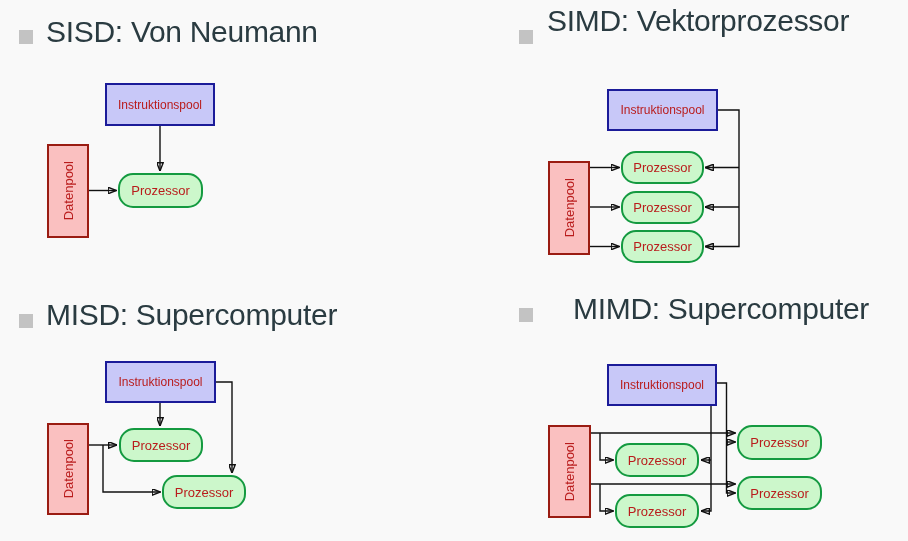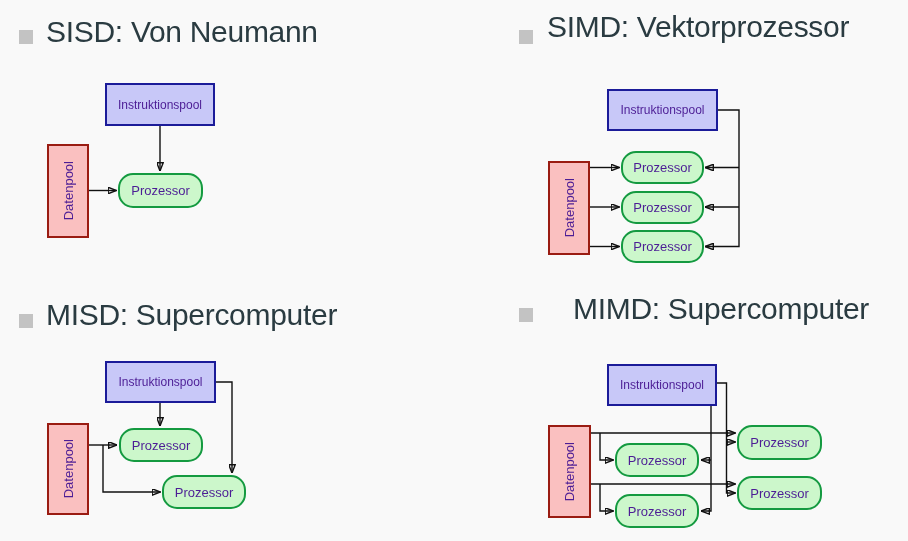--- a/index.html
+++ b/index.html
@@ -10,21 +10,21 @@
   }
   html,body{margin:0;padding:0;}
   body{background:var(--background);font-family:"Liberation Sans",sans-serif;}
   .slide{position:relative;width:908px;height:532px;background:var(--background);overflow:hidden;}
   .wires{position:absolute;left:0;top:0;z-index:1;color:var(--wire);}
   .wires path{stroke:currentColor;stroke-width:1.4;fill:none;}
   .bullet{position:absolute;width:14px;height:14px;background:var(--bullet);z-index:2;}
   .title{position:absolute;margin:0;font-size:30px;font-weight:400;letter-spacing:-0.3px;
          line-height:1;color:var(--title-text);z-index:2;white-space:nowrap;}
   .box{position:absolute;box-sizing:border-box;display:flex;align-items:center;justify-content:center;
-       z-index:2;color:#4c1d95;text-align:center;}
+       z-index:2;color:#b91c1c;text-align:center;}
   .instruction{background:var(--instruction-fill);border:2.2px solid var(--instruction-border);font-size:12px;}
   .data{background:var(--data-fill);border:2.2px solid var(--data-border);font-size:13px;}
   .processor{background:var(--processor-fill);border:2.4px solid var(--processor-border);
              border-radius:15px;font-size:13px;}
   .vtext{writing-mode:vertical-rl;transform:rotate(180deg);white-space:nowrap;}
 </style>
 </head>
 <body>
 
 <div class="slide">
@@ -70,21 +70,21 @@
     <h2 class="title" style="left:46px;top:17px">SISD: Von Neumann</h2>
     <div class="box instruction" style="left:105px;top:83px;width:110px;height:43px">Instruktionspool</div>
     <div class="box data" style="left:47px;top:144px;width:42px;height:94px">
       <span class="vtext">Datenpool</span>
     </div>
     <div class="box processor" style="left:118px;top:173px;width:85px;height:35px">Prozessor</div>
   </div>
 
   <div class="quadrant">
     <span class="bullet" style="left:519px;top:30px"></span>
-    <h2 class="title" style="left:547px;top:12px">SIMD: Vektorprozessor</h2>
+    <h2 class="title" style="left:547px;top:6px">SIMD: Vektorprozessor</h2>
     <div class="box instruction" style="left:607px;top:89px;width:111px;height:42px">Instruktionspool</div>
     <div class="box data" style="left:548px;top:161px;width:42px;height:94px">
       <span class="vtext">Datenpool</span>
     </div>
     <div class="box processor" style="left:621px;top:151px;width:83px;height:33px">Prozessor</div>
     <div class="box processor" style="left:621px;top:190.5px;width:83px;height:33px">Prozessor</div>
     <div class="box processor" style="left:621px;top:230px;width:83px;height:33px">Prozessor</div>
   </div>
 
   <div class="quadrant">

